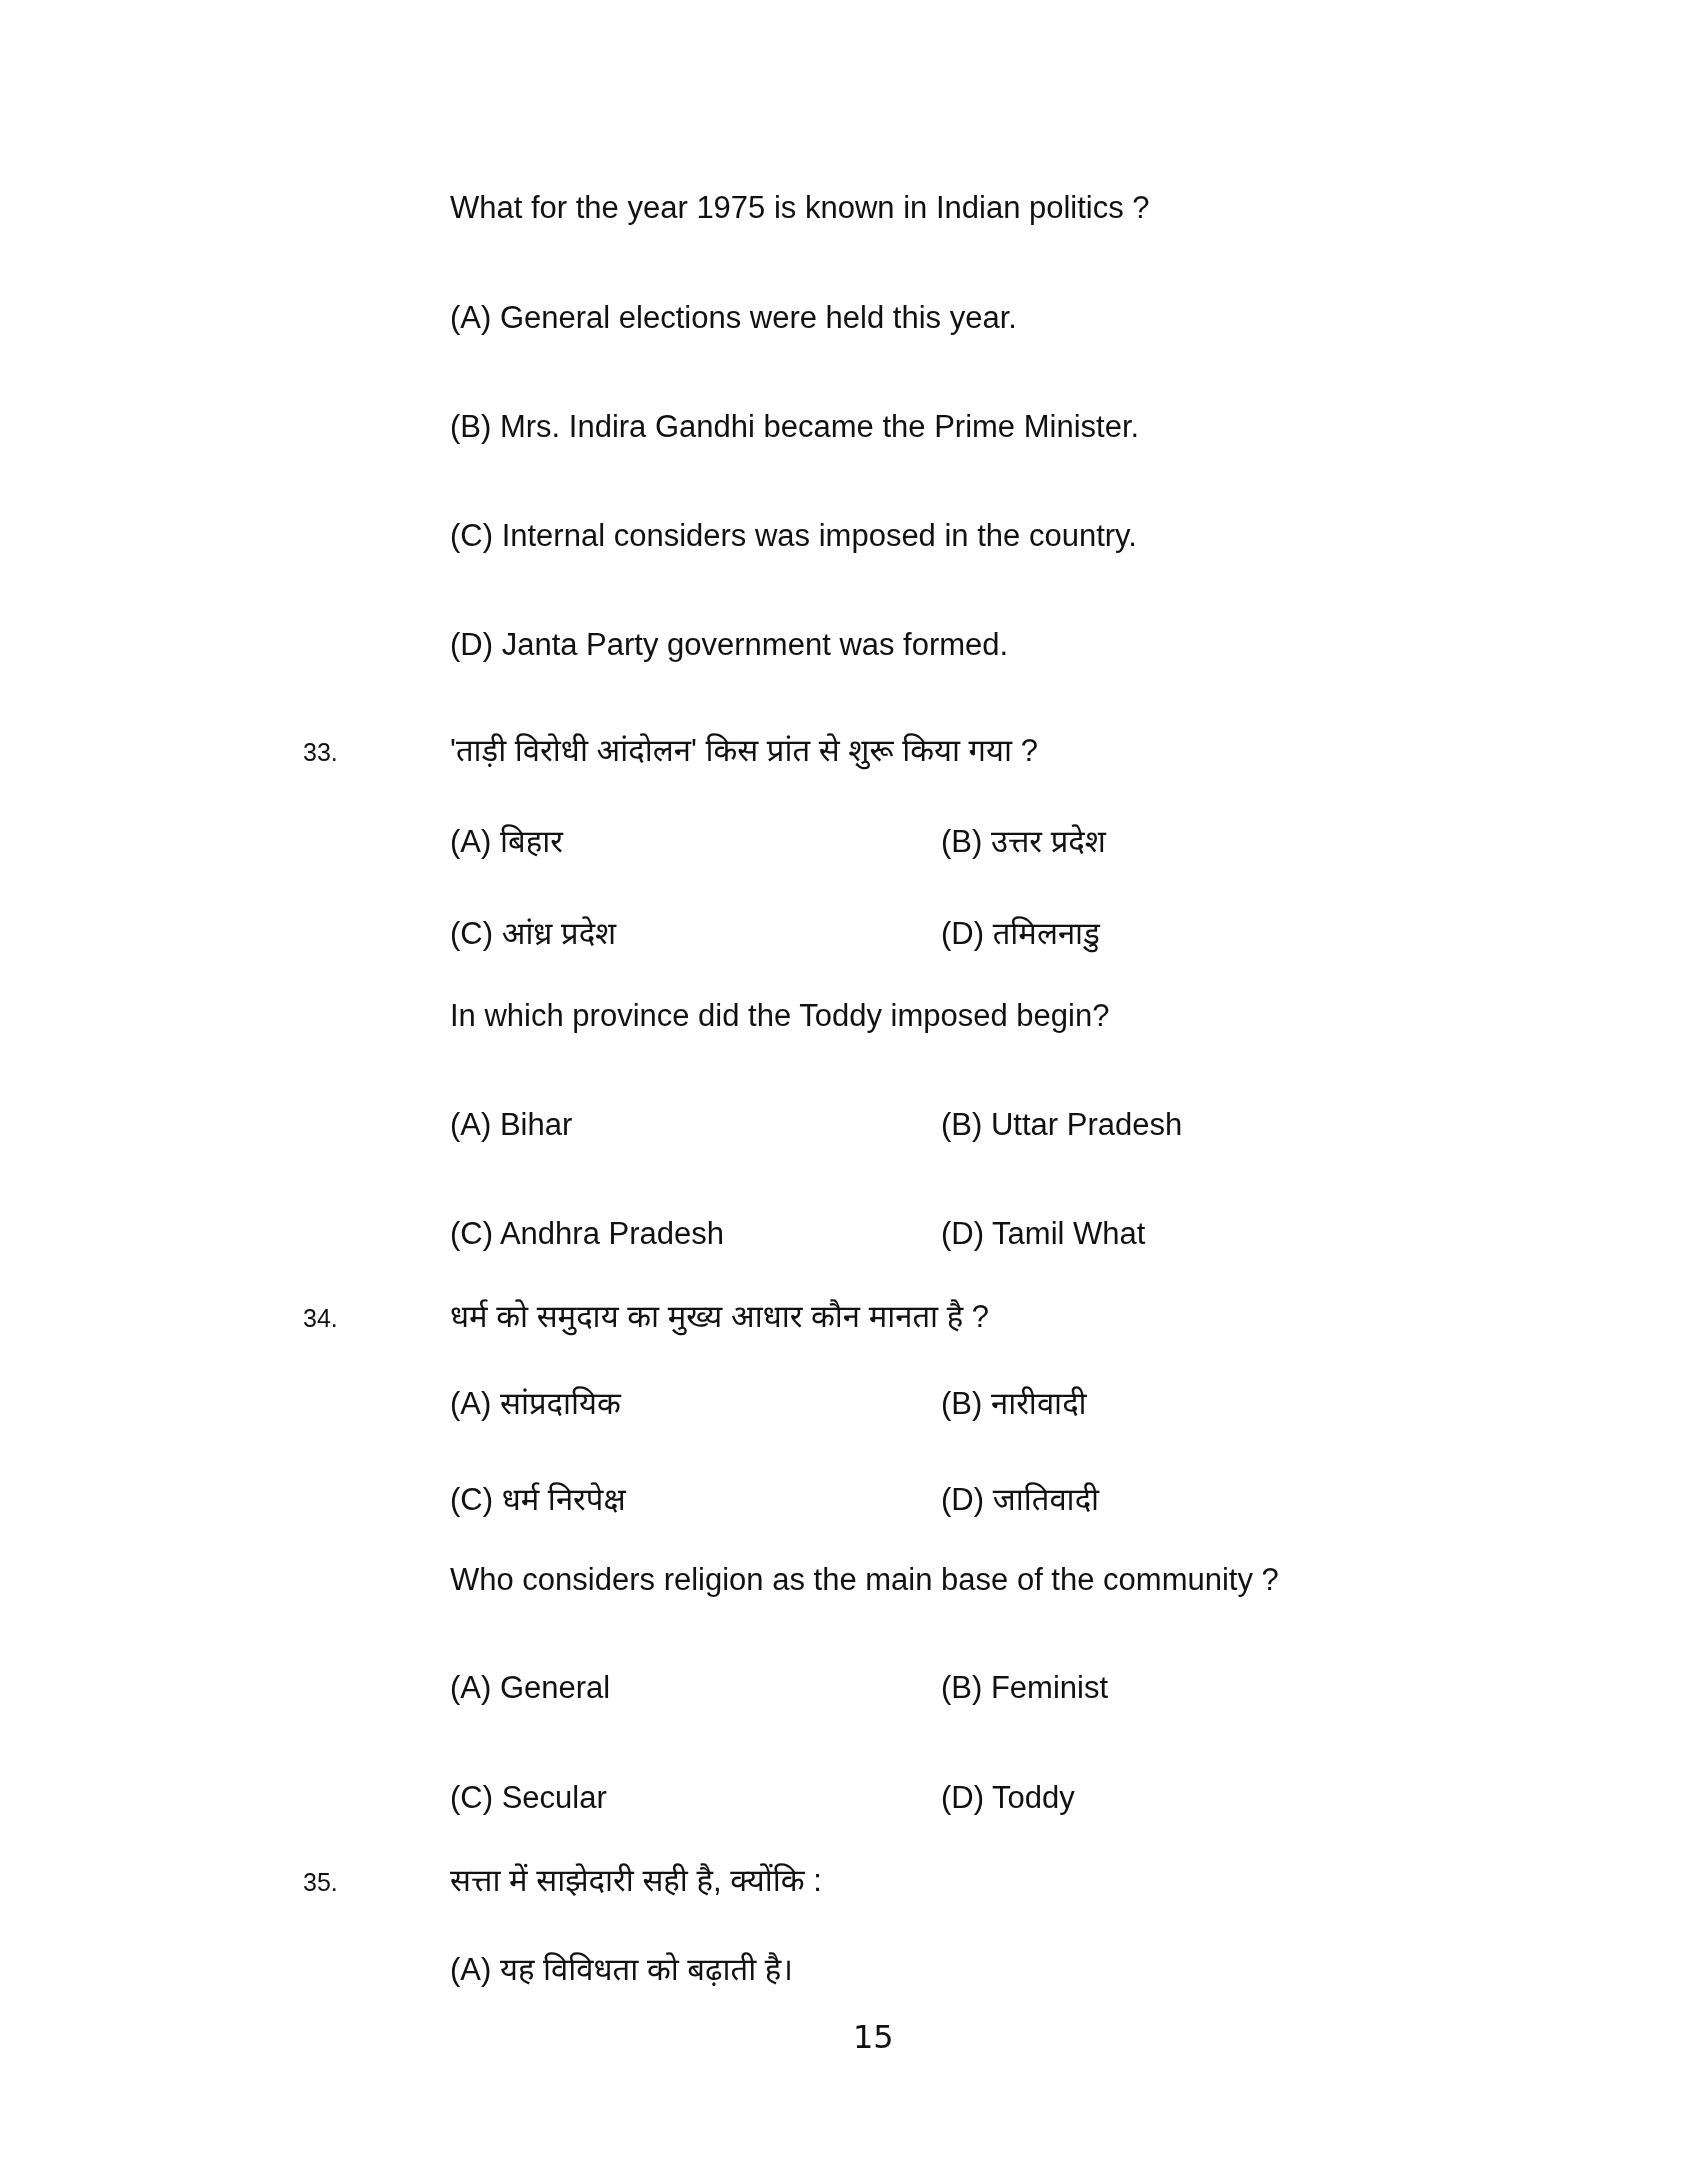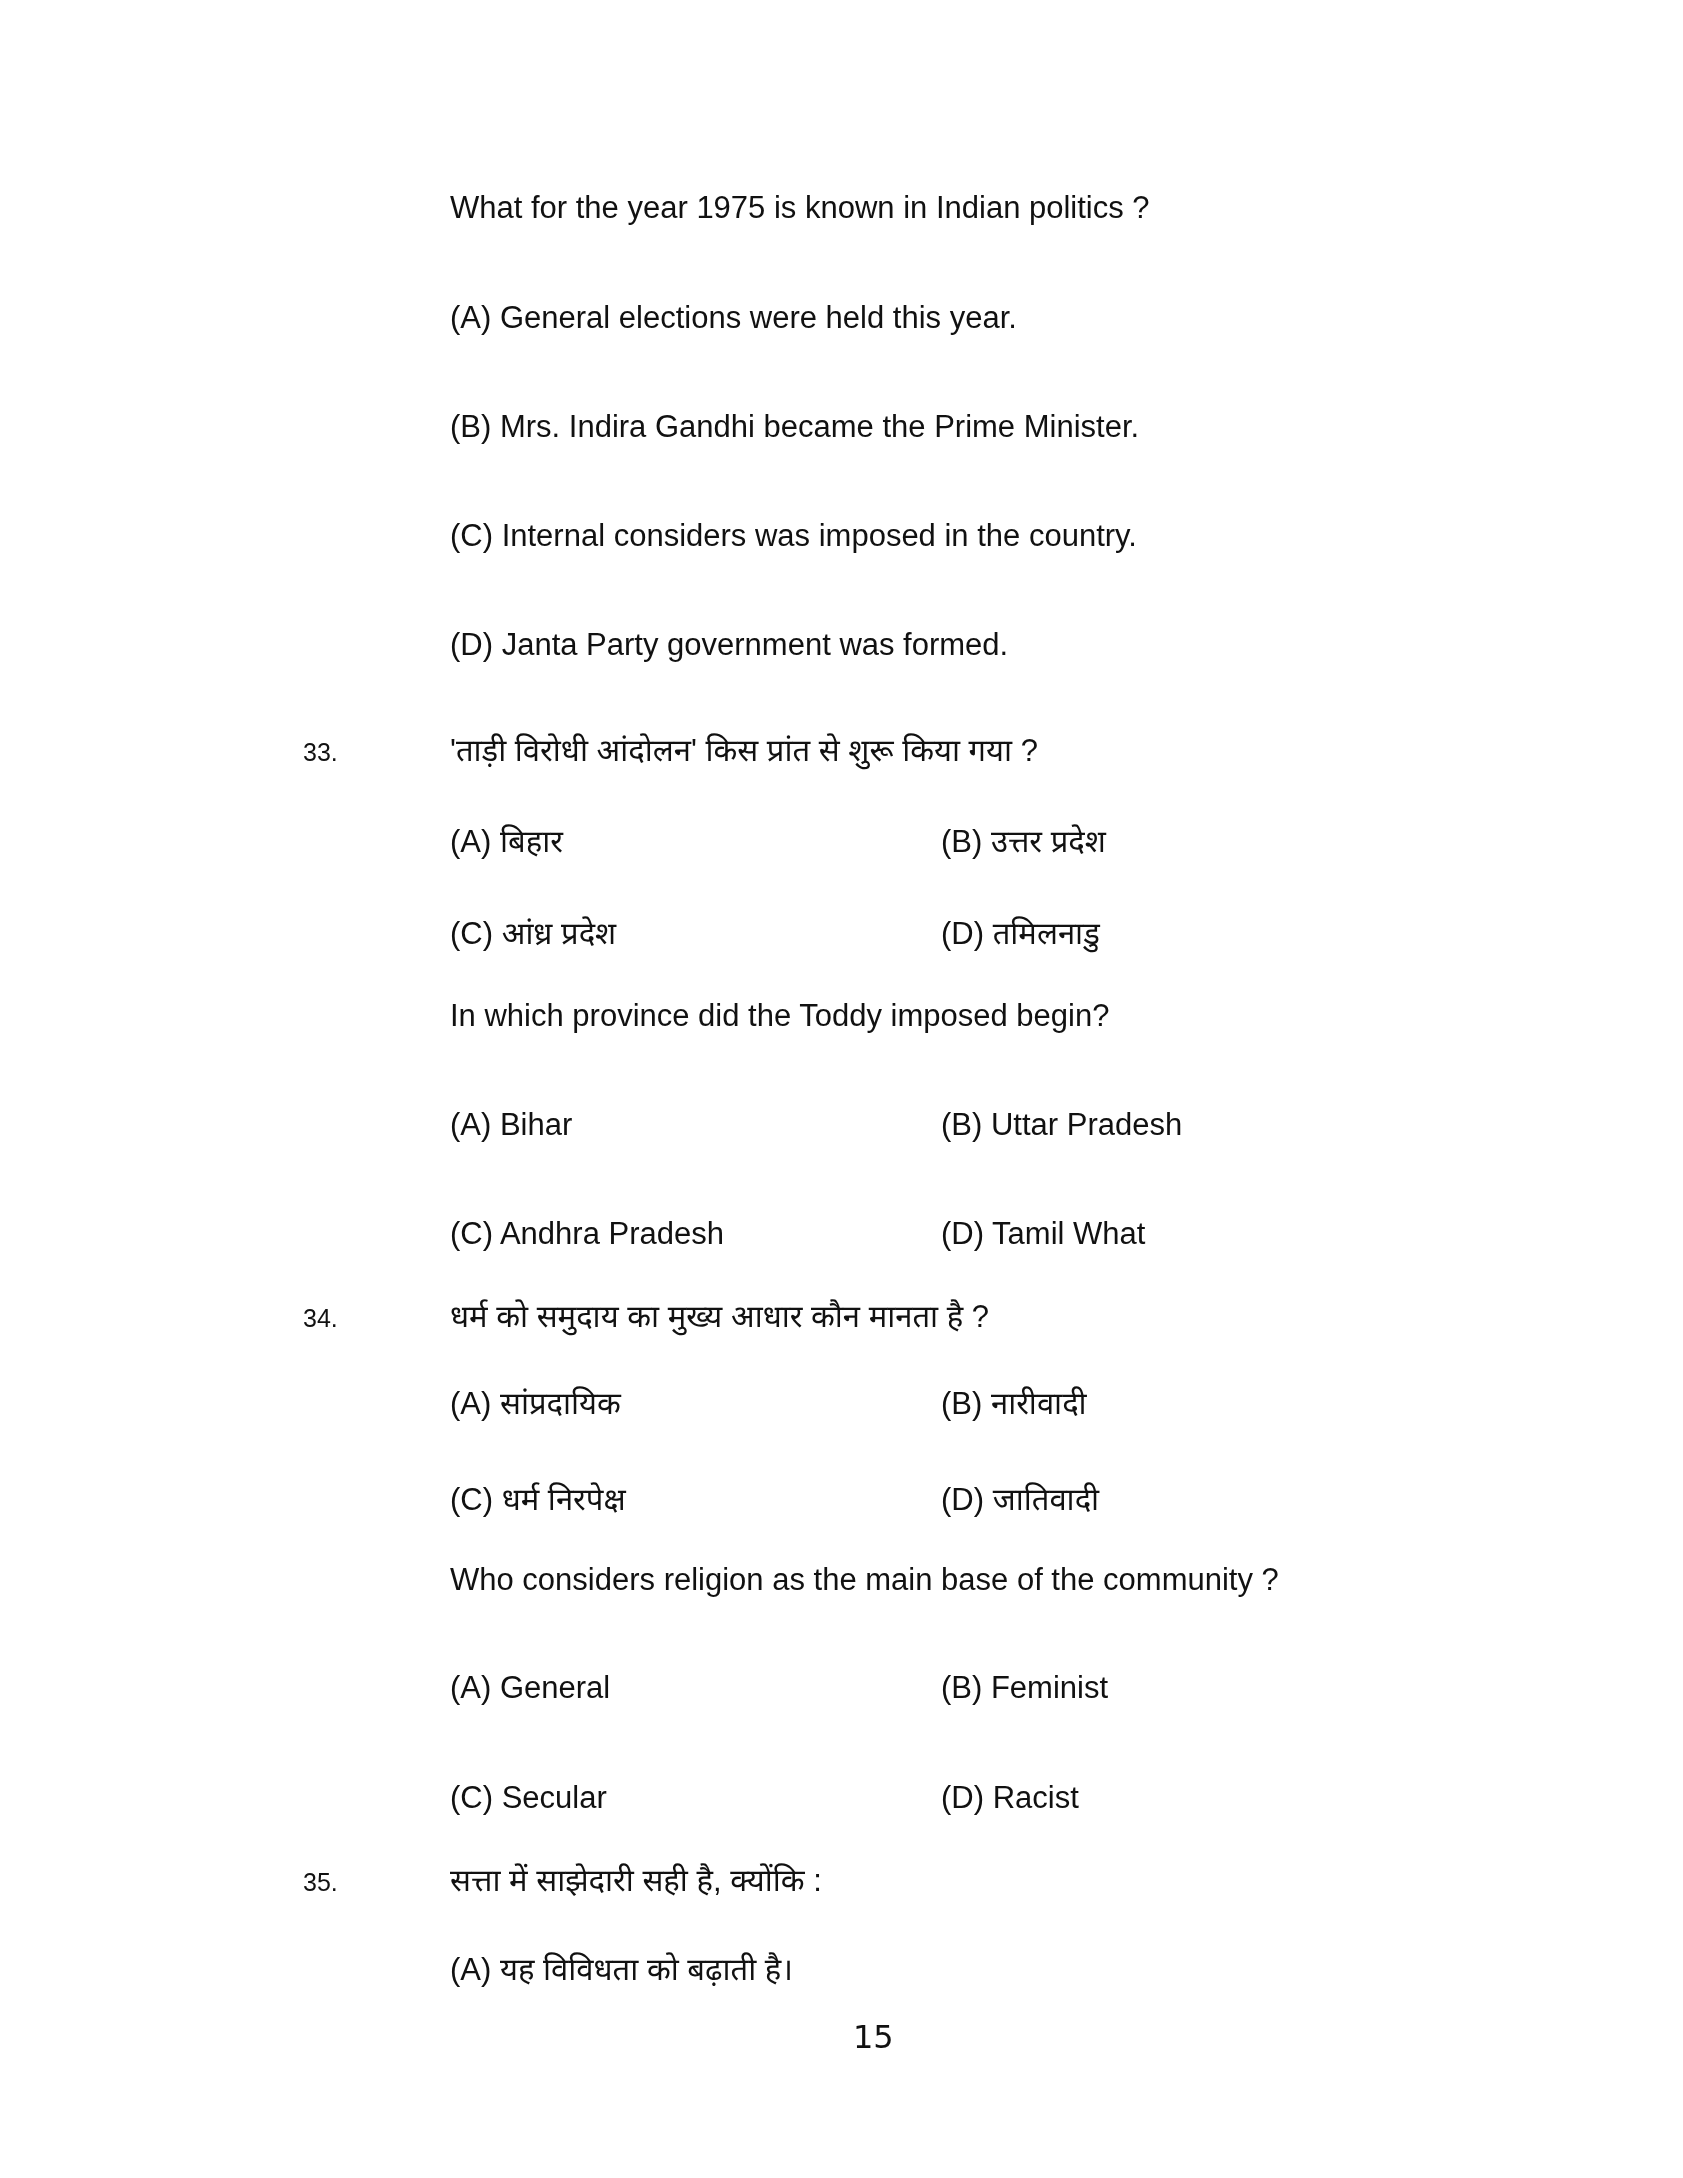--- a/index.html
+++ b/index.html
@@ -41,21 +41,21 @@
   <div class="qnum" style="top:1306px">34.</div>
   <div class="line col-left" style="top:1301px">धर्म को समुदाय का मुख्य आधार कौन मानता है ?</div>
   <div class="line col-left" style="top:1388px">(A) सांप्रदायिक</div>
   <div class="line col-right" style="top:1388px">(B) नारीवादी</div>
   <div class="line col-left" style="top:1484px">(C) धर्म निरपेक्ष</div>
   <div class="line col-right" style="top:1484px">(D) जातिवादी</div>
   <div class="line col-left" style="top:1564px">Who considers religion as the main base of the community ?</div>
   <div class="line col-left" style="top:1672px">(A) General</div>
   <div class="line col-right" style="top:1672px">(B) Feminist</div>
   <div class="line col-left" style="top:1782px">(C) Secular</div>
-  <div class="line col-right" style="top:1782px">(D) Racist</div>
+  <div class="line col-right" style="top:1782px">(D) Toddy</div>
 </div>
 
 <div>
   <div class="qnum" style="top:1870px">35.</div>
   <div class="line col-left" style="top:1865px">सत्ता में साझेदारी सही है, क्योंकि :</div>
   <div class="line col-left" style="top:1954px">(A) यह विविधता को बढ़ाती है।</div>
 </div>
 
 <div class="page-num">15</div>
 

